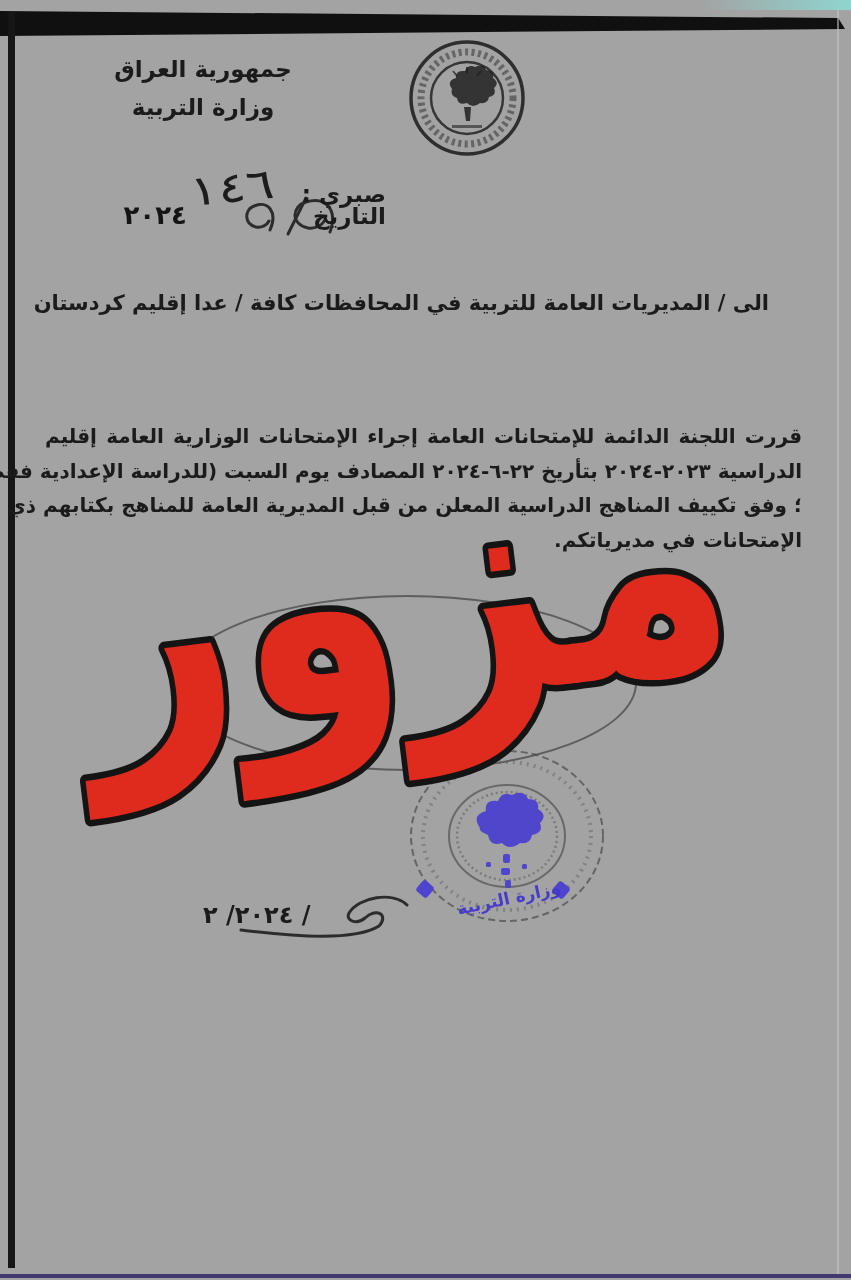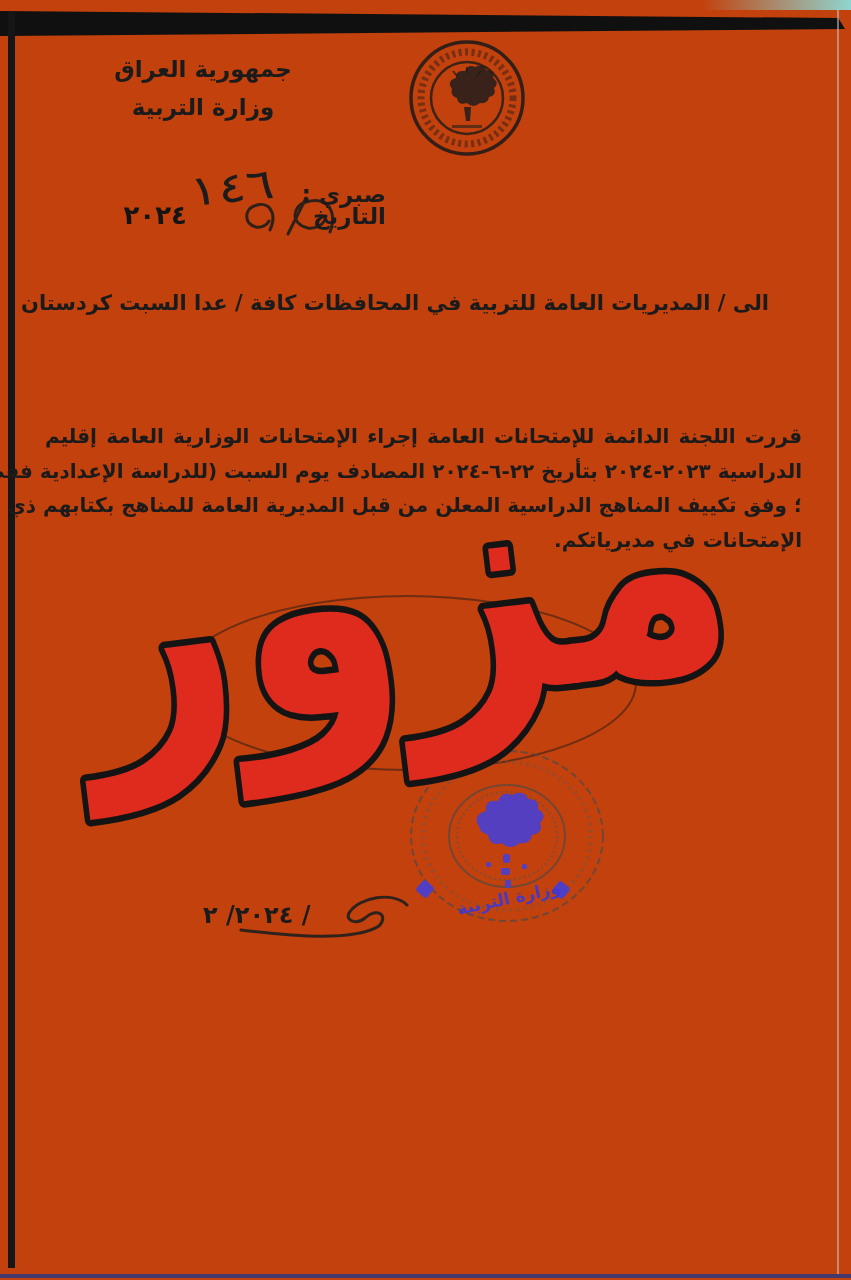--- a/index.html
+++ b/index.html
@@ -1,18 +1,18 @@
 <!DOCTYPE html>
 <html lang="ar"><head>
 <meta charset="utf-8">
 <style>
   html,body{margin:0;padding:0;background:#e8e8e8;}
   #page{
     position:relative; width:851px; height:1280px; margin:0 auto;
-    background:#c2410c; overflow:hidden;
+    background:#a3a3a3; overflow:hidden;
     font-family:"DejaVu Sans", sans-serif; color:#1b1b1b;
   }
   .abs{position:absolute;}
   
   #top-bar{left:0; top:11px; width:845px; height:25px; background:#101010; z-index:0;
     clip-path:polygon(0 0, 99.2% 28%, 100% 72%, 0 100%);}
   #left-bar{left:8px; top:12px; width:7px; height:1256px; background:#161616; z-index:0;}
   #bottom-bar{left:0; bottom:2px; width:851px; height:4px; background:#423a6e; z-index:0;}
   #right-line{right:12px; top:6px; width:2px; height:1268px; background:#c3ccc6; opacity:.55; z-index:0;}
   #corner-sliver{right:0; top:0; width:150px; height:10px; z-index:0;
@@ -95,21 +95,21 @@
       <path d="M62,74 l2,14 l4,0 l1,-14z"></path>
       <path d="M50,92 h30 v3 h-30z" opacity="0.7"></path>
     </g>
     <g stroke="#1c1c1c" stroke-width="2" opacity="0.7">
       <path d="M65,40 l0,-6"></path>
         <path d="M55,43 l-4,-5"></path>
         <path d="M75,43 l4,-5"></path>
     </g>
   </svg>
 
-  <div class="abs" id="to-line">الى / المديريات العامة للتربية في المحافظات كافة / عدا السبت كردستان</div>
+  <div class="abs" id="to-line">الى / المديريات العامة للتربية في المحافظات كافة / عدا إقليم كردستان</div>
 
   <div class="abs" id="body-block">
     <div class="bline">قررت اللجنة الدائمة للإمتحانات العامة إجراء الإمتحانات الوزارية العامة إقليم</div>
     <div class="bline">الدراسية ٢٠٢٣-٢٠٢٤ بتأريخ ٢٢-٦-٢٠٢٤ المصادف يوم السبت (للدراسة الإعدادية فقط)</div>
     <div class="bline">؛ وفق تكييف المناهج الدراسية المعلن من قبل المديرية العامة للمناهج بكتابهم ذي العدد</div>
     <div class="bline last">الإمتحانات في مديرياتكم.</div>
   </div>
 
   <div class="abs" id="pencil-circle"></div>
 

